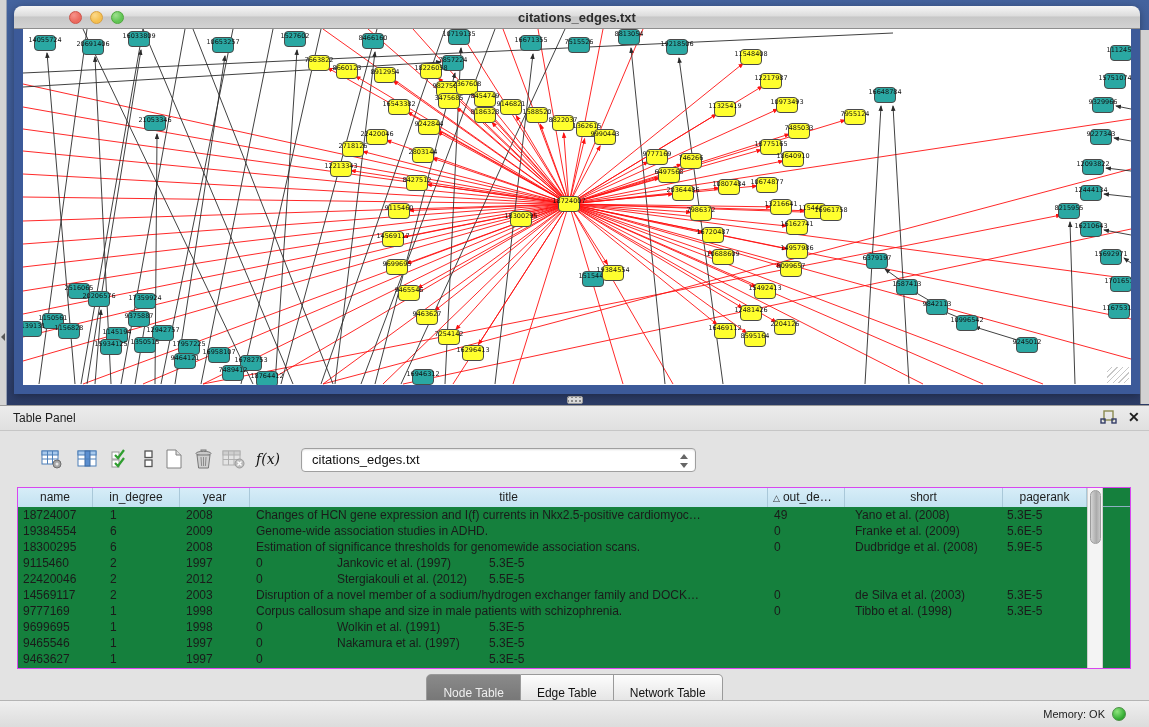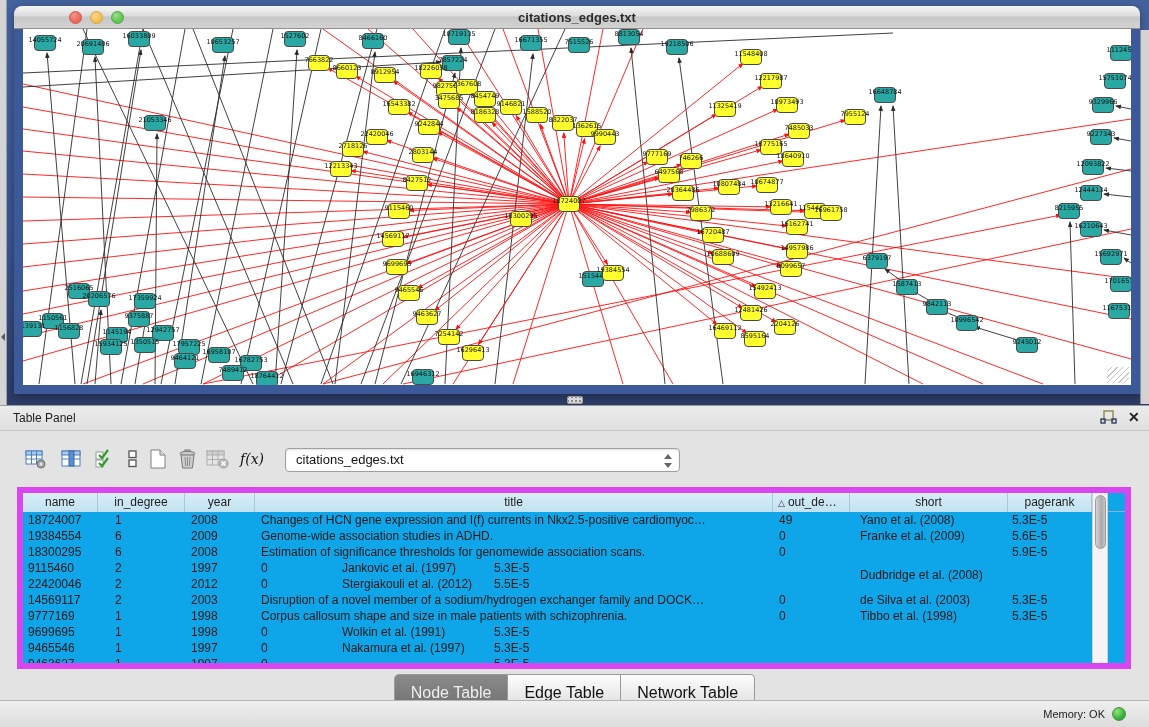--- a/index.html
+++ b/index.html
@@ -42,51 +42,51 @@
 
   
   .table-panel { position:absolute; left:0; top:405px; width:1149px; height:295px;
                  background:#e3e3e3; border-top:1px solid #9b9b9b; }
   .panel-header { position:relative; height:25px; border-bottom:1px solid #c6c6c6;
                   background:linear-gradient(180deg,#ececec,#e0e0e0); }
   .panel-title { position:absolute; left:13px; top:5px; font-size:12px; color:#1d1d1d; }
   .float-icon { position:absolute; left:1100px; top:4px; width:18px; height:16px; cursor:pointer; }
   .close-x { position:absolute; left:1128px; top:3px; font-size:14px; font-weight:bold; color:#1d1d1d; cursor:pointer; }
 
-  .toolbar { position:absolute; left:0; top:26px; width:1051px; height:55px; }
+  .toolbar { position:absolute; left:16px; top:26px; width:1051px; height:55px; }
   .tbtn { position:absolute; top:12px; width:28px; height:30px; background:transparent; border:none; cursor:pointer; }
   .tbtn svg { display:block; margin:0 auto; }
   .fx { font-family:"DejaVu Serif", serif; font-style:italic; font-size:14px; color:#111; }
   .combo { position:absolute; left:285px; top:16px; width:395px; height:24px; background:#fff;
            border:1px solid #9f9f9f; border-radius:4px; box-shadow:inset 0 1px 2px rgba(0,0,0,.12);
            font-size:13px; color:#111; line-height:22px; padding-left:10px; cursor:pointer; }
   .combo-arrows { position:absolute; right:7px; top:3px; width:9px; height:18px; }
   .combo-arrows .up { position:absolute; top:2px; left:1px; width:0; height:0;
       border-left:4px solid transparent; border-right:4px solid transparent; border-bottom:5px solid #666; }
   .combo-arrows .dn { position:absolute; bottom:2px; left:1px; width:0; height:0;
       border-left:4px solid transparent; border-right:4px solid transparent; border-top:5px solid #666; }
 
   .table-wrap { position:absolute; left:17px; top:81px; width:1114px; height:182px;
-                background:#0ea5e9; border:6px solid #d946ef; overflow:hidden; }
+                background:#15803d; border:1px solid #d946ef; overflow:hidden; }
   .thead { display:flex; height:19px; border-bottom:1px solid #8fb0c4; }
   .thead-cell { height:19px; line-height:18px; background:linear-gradient(180deg,#d7edf8,#c3e2f1);
                 border-right:1px solid #a9c8d9; font-size:12px; color:#1d1d1d; text-align:center;
                 overflow:hidden; white-space:nowrap; cursor:pointer; }
   .sort-glyph { font-size:9px; margin-right:3px; color:#333; }
   .trow { display:flex; height:16px; }
   .tcell { height:16px; line-height:16px; font-size:12px; color:#1a1a1a;
            overflow:hidden; white-space:nowrap; }
   .vscroll { position:absolute; left:1069px; top:0; width:16px; height:180px;
              background:#f4f4f4; border-left:1px solid #cfcfcf; border-right:1px solid #cfcfcf; }
   .vthumb { position:absolute; left:2px; top:2px; width:11px; height:54px; border-radius:6px;
             background:linear-gradient(90deg,#d4d4d4,#ababab 60%,#c6c6c6); border:1px solid #9c9c9c; cursor:pointer; }
 
   .tabbar { position:absolute; left:0; top:268px; width:1149px; height:24px;
             display:flex; justify-content:center; }
-  .seg { height:37px; line-height:20px; padding:0 16px; font-size:16px; color:#111;
+  .seg { height:37px; line-height:20px; padding:0 16px; font-size:12px; color:#111;
          background:linear-gradient(180deg,#fdfdfd,#dcdcdc); border:1px solid #9a9a9a; border-left:none; cursor:pointer; }
   .seg:first-child { border-left:1px solid #9a9a9a; border-radius:5px 0 0 5px; }
   .seg:last-child { border-radius:0 5px 5px 0; }
   .seg.sel { background:linear-gradient(180deg,#8a8a8a,#707070); color:#efefef; }
 
   .status-bar { position:absolute; left:0; top:700px; width:1149px; height:27px;
                 background:linear-gradient(180deg,#efefef,#dcdcdc); border-top:1px solid #b4b4b4; }
   .mem-label { position:absolute; right:44px; top:7px; font-size:11px; color:#222; }
   .mem-dot { position:absolute; right:23px; top:6px; width:14px; height:14px; border-radius:50%;
              background:radial-gradient(circle at 35% 30%, #8fe57e, #35ae35 65%, #1f8a1f);
@@ -819,21 +819,21 @@
             <div class="tcell" style="width: 77px; padding-left: 6px;">0</div>
             <div class="tcell" style="width: 158px; padding-left: 10px;">Franke et al. (2009)</div>
             <div class="tcell" style="width: 84px; padding-left: 4px;">5.6E-5</div>
           </div>
           <div class="trow">
             <div class="tcell" style="width: 75px; padding-left: 5px;">18300295</div>
             <div class="tcell" style="width: 87px; padding-left: 17px;">6</div>
             <div class="tcell" style="width: 70px; padding-left: 6px;">2008</div>
             <div class="tcell" style="width: 518px; padding-left: 6px;">Estimation of significance thresholds for genomewide association scans.</div>
             <div class="tcell" style="width: 77px; padding-left: 6px;">0</div>
-            <div class="tcell" style="width: 158px; padding-left: 10px; margin-top: 23px;">Dudbridge et al. (2008)</div>
+            <div class="tcell" style="width: 158px; padding-left: 10px;">Dudbridge et al. (2008)</div>
             <div class="tcell" style="width: 84px; padding-left: 4px;">5.9E-5</div>
           </div>
           <div class="trow">
             <div class="tcell" style="width: 75px; padding-left: 5px;">9115460</div>
             <div class="tcell" style="width: 87px; padding-left: 17px;">2</div>
             <div class="tcell" style="width: 70px; padding-left: 6px;">1997</div>
             <div class="tcell" style="width: 77px; padding-left: 6px;">0</div>
             <div class="tcell" style="width: 158px; padding-left: 10px;">Jankovic et al. (1997)</div>
             <div class="tcell" style="width: 84px; padding-left: 4px;">5.3E-5</div>
           </div>

